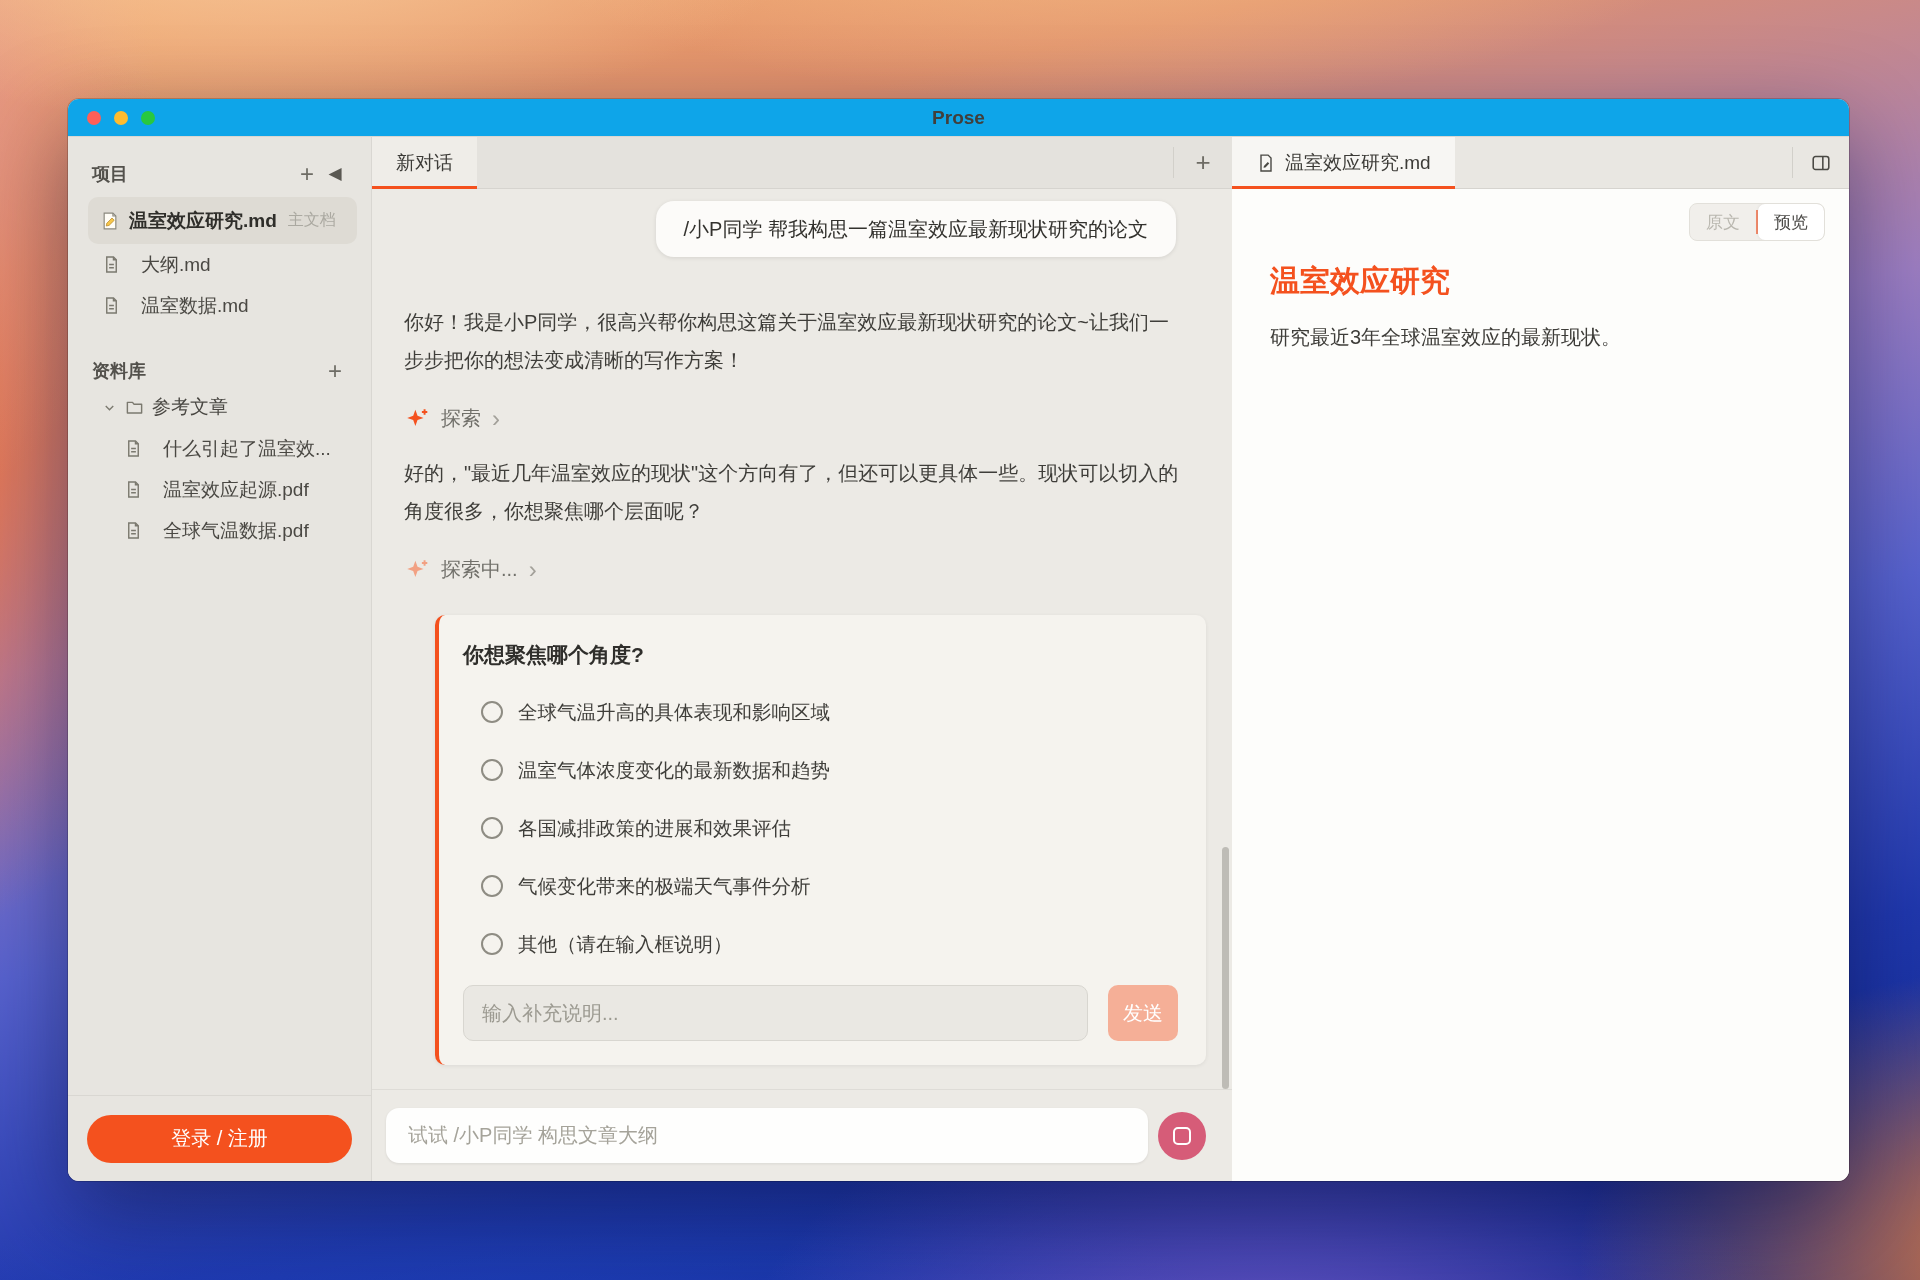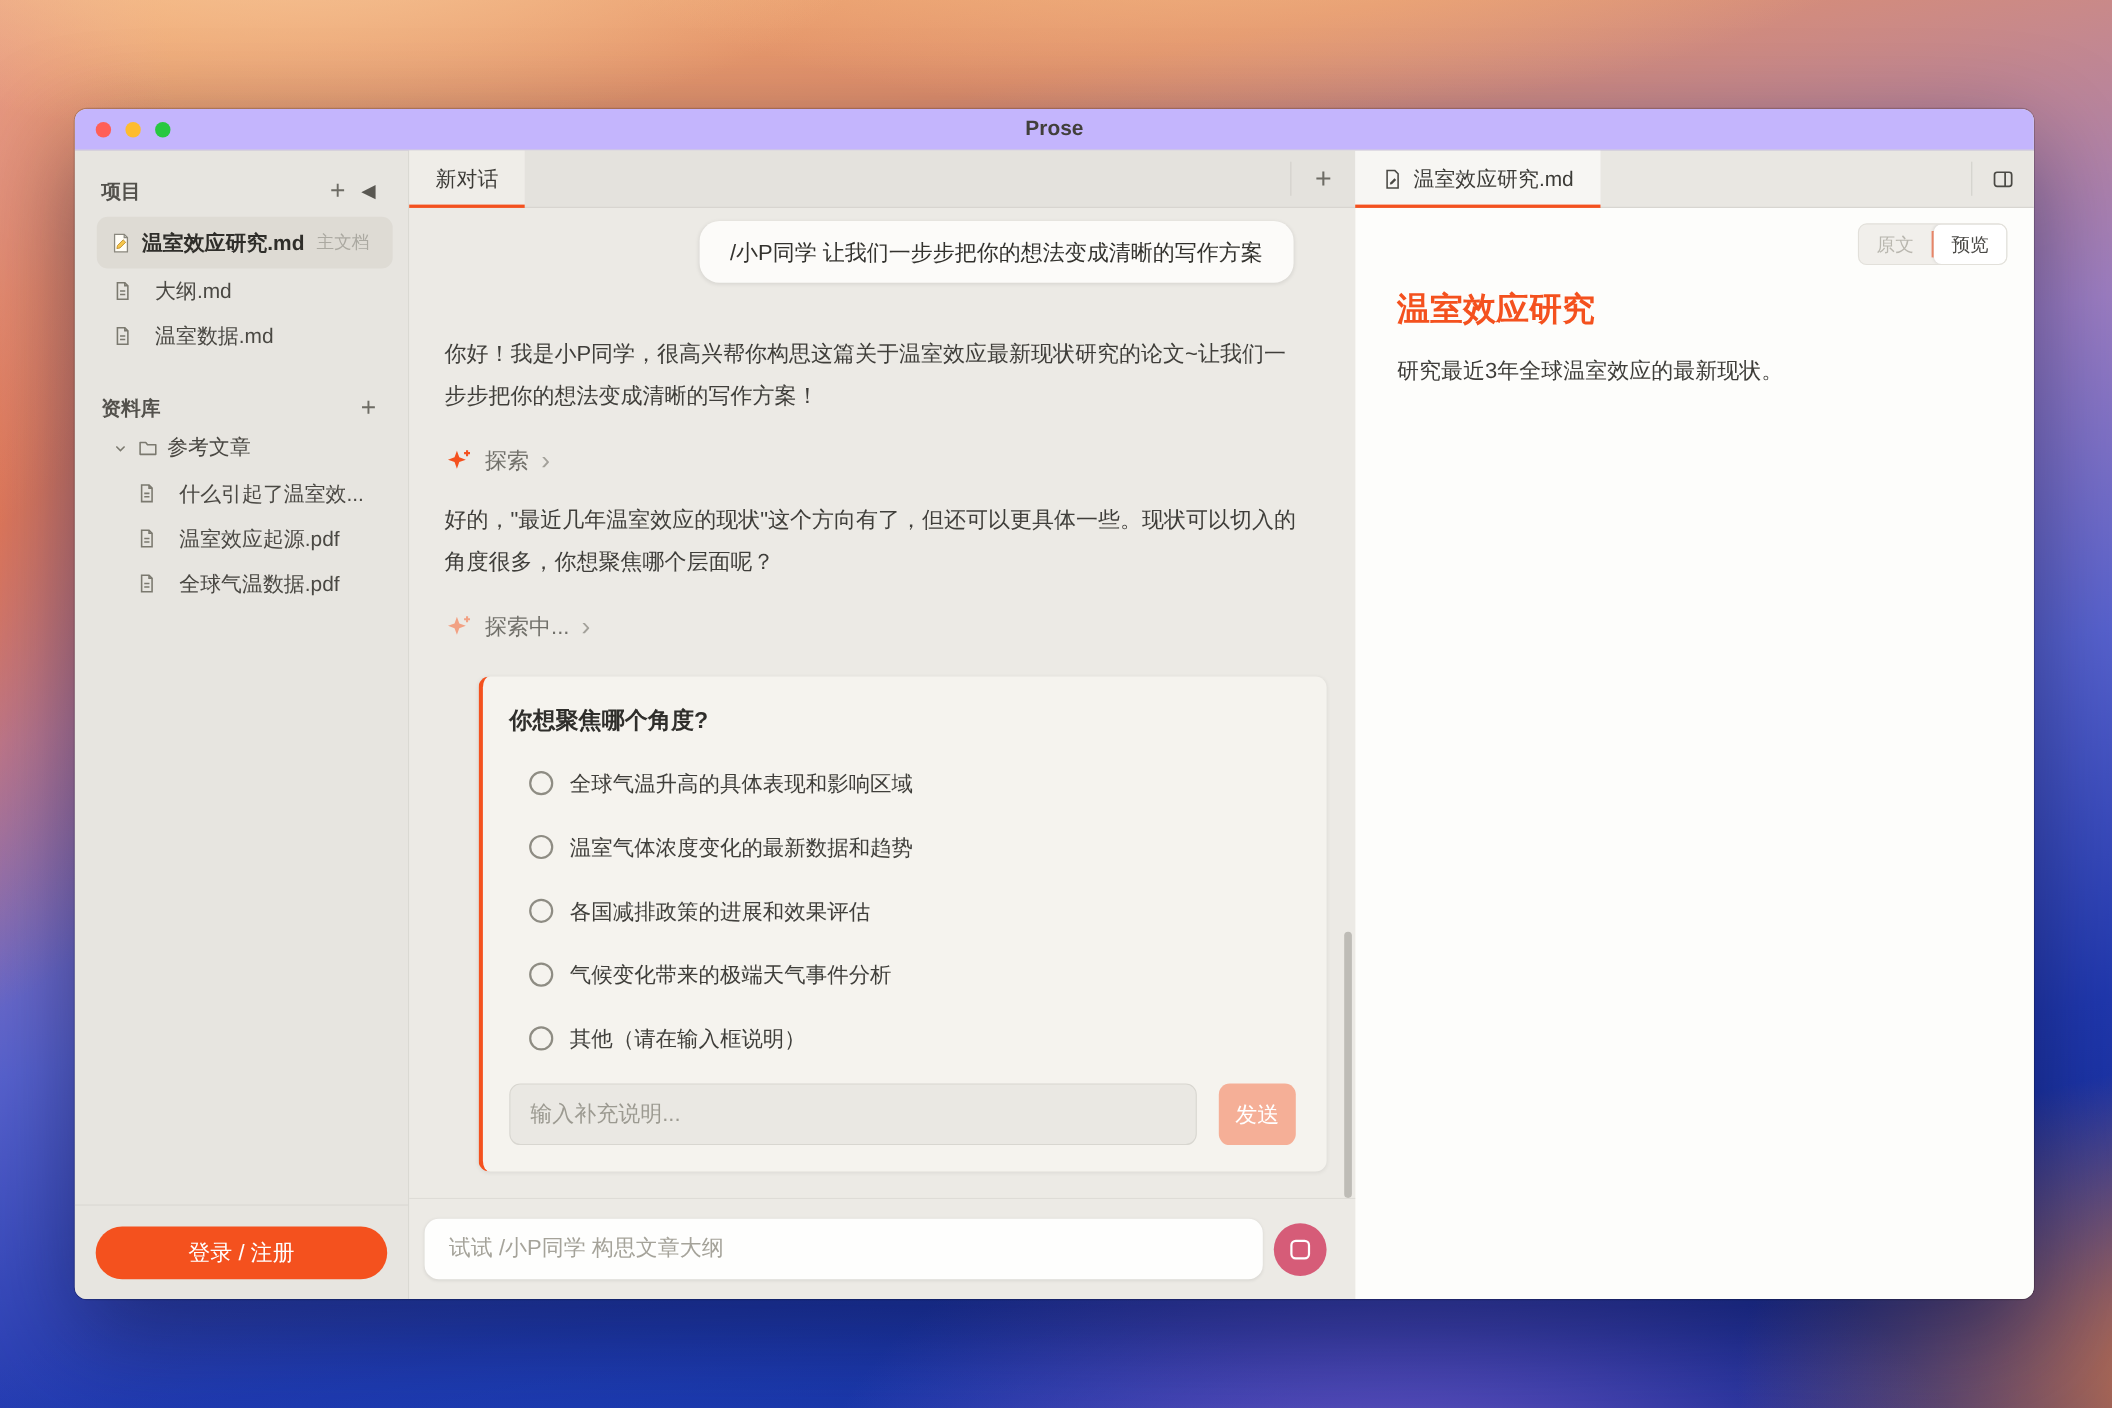--- a/index.html
+++ b/index.html
@@ -16,21 +16,21 @@
       radial-gradient(1300px 800px at 30% 122%, #1f48c4 0%, rgba(31,72,196,0) 60%),
       linear-gradient(168deg, #f2a96e 0%, #e08f6b 16%, #9d7ec2 40%, #5863cf 58%, #2038ae 78%, #0c2488 100%);
   }
   .window {
     position:absolute; left:68px; top:99px; width:1781px; height:1082px;
     background:#eceae5; border-radius:11px; overflow:hidden;
     box-shadow:0 0 0 1px rgba(0,0,0,.18), 0 34px 90px rgba(10,15,60,.5);
     display:flex; flex-direction:column;
   }
   
-  .titlebar { height:38px; flex:0 0 38px; background:#c4b5fd; border-bottom:1px solid #d9d7d2;
+  .titlebar { height:38px; flex:0 0 38px; background:#0ea5e9; border-bottom:1px solid #d9d7d2;
     display:flex; align-items:center; position:relative; }
   .lights { display:flex; gap:13px; margin-left:19px; }
   .light { width:14px; height:14px; border-radius:50%; }
   .light.red { background:#ff5f57; } .light.yellow { background:#febc2e; } .light.green { background:#28c840; }
   .win-title { position:absolute; left:0; right:0; text-align:center; font-size:19px; font-weight:bold; color:#413f3b; }
   
   .main { flex:1; display:flex; min-height:0; }
   
   .sidebar { flex:0 0 304px; background:#e7e5e0; border-right:1px solid #d9d7d2; display:flex; flex-direction:column; }
   .side-scroll { flex:1; padding-top:22px; }
@@ -230,21 +230,21 @@
           <span>新对话</span>
           <span class="underline"></span>
         </div>
         <div class="tab-spacer"></div>
         <div class="vdiv"></div>
         <button class="newtab-btn">+</button>
       </div>
 
       <div class="chat-scroll">
 
-        <div class="bubble">/小P同学 让我们一步步把你的想法变成清晰的写作方案</div>
+        <div class="bubble">/小P同学 帮我构思一篇温室效应最新现状研究的论文</div>
 
         <p class="ai-text">你好！我是小P同学，很高兴帮你构思这篇关于温室效应最新现状研究的论文~让我们一步步把你的想法变成清晰的写作方案！</p>
 
         <div class="tool-row">
           <span>
             <svg width="26" height="26" viewBox="0 0 24 24">
               <path d="M10.5 3.5l2 5.5 5.5 2-5.5 2-2 5.5-2-5.5-5.5-2 5.5-2z" fill="#f4511e"></path>
               <path d="M19 3v5M16.5 5.5h5" stroke="#f4511e" stroke-width="1.8" fill="none"></path>
             </svg>
           </span>

